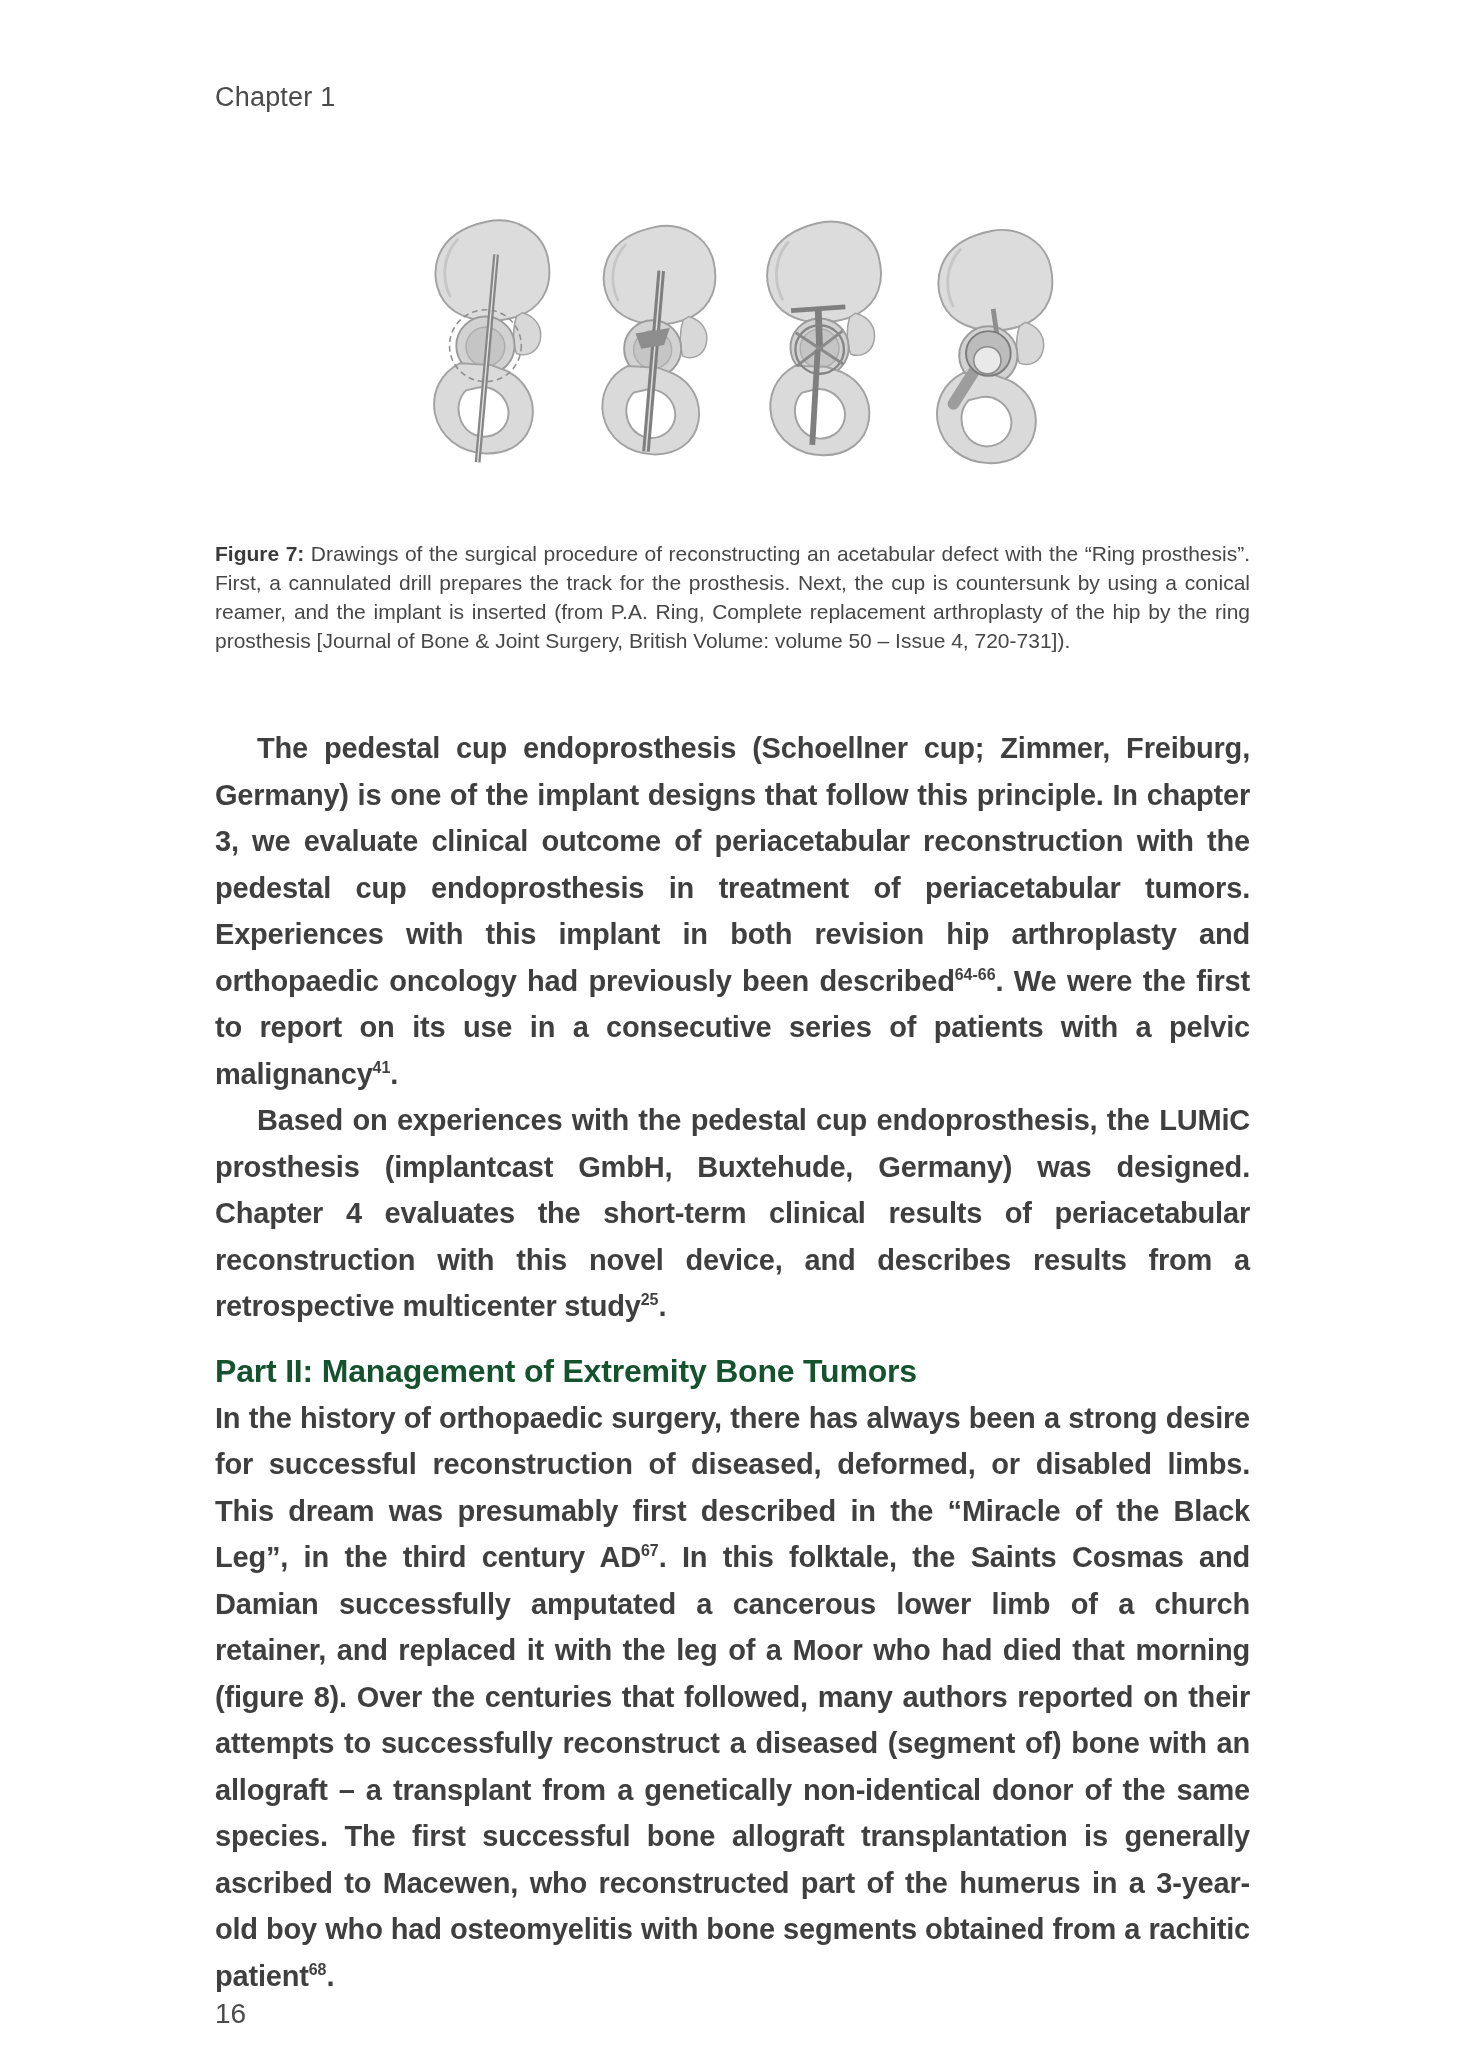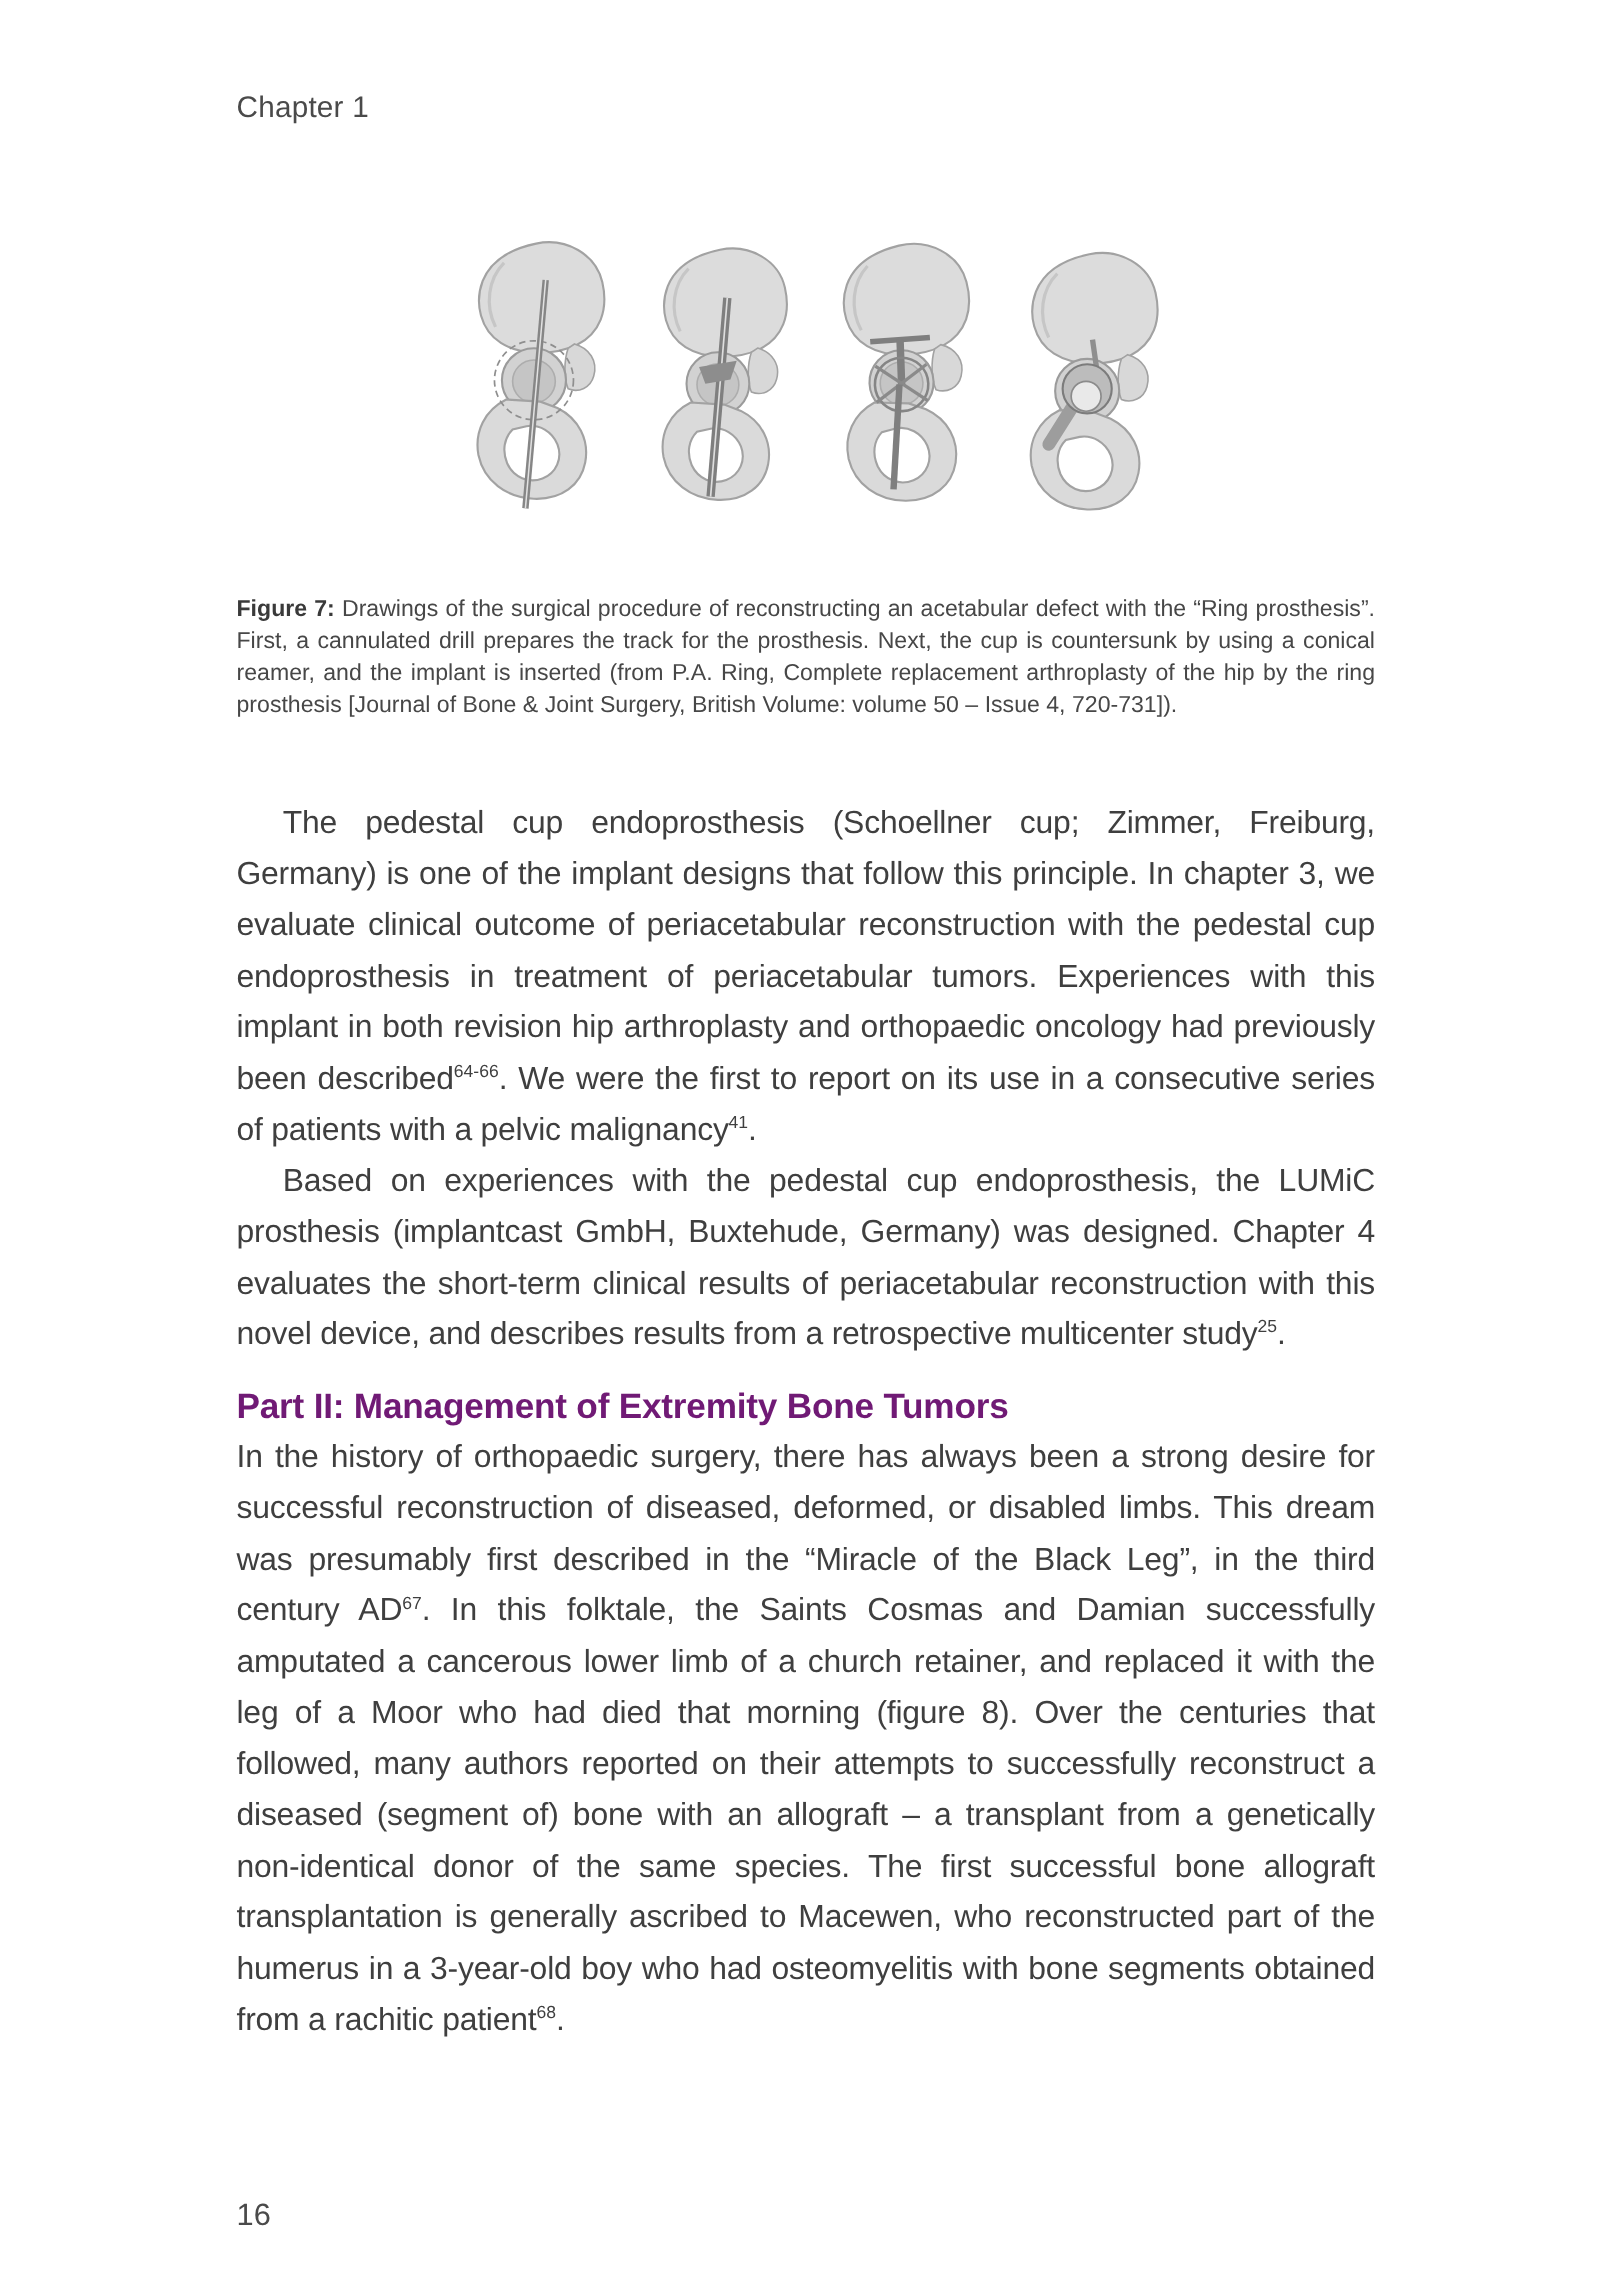--- a/index.html
+++ b/index.html
@@ -55,35 +55,35 @@
     position: absolute;
     left: 215px;
     top: 725px;
     width: 1035px;
     font-size: 29px;
     line-height: 46.5px;
     text-align: justify;
     color: #3f3f3f;
     letter-spacing: -0.2px;
   }
-  .body-text p { margin: 0; }
+  .body-text p { margin: 0; font-weight: bold; }
   .body-text p.indent { text-indent: 42px; }
   .body-text sup {
     font-size: 0.55em;
     line-height: 0;
     vertical-align: super;
     letter-spacing: 0;
   }
   h2.section-heading {
     margin: 18px 0 0 0;
     font-size: 32px;
     font-weight: 700;
     line-height: 47px;
     letter-spacing: -0.2px;
-    color: #701a75;
+    color: #14532d;
     text-align: left;
   }
   .page-number {
     position: absolute;
     left: 215px;
     top: 1998px;
     font-size: 28px;
     color: #4a4a4a;
   }
 </style>

